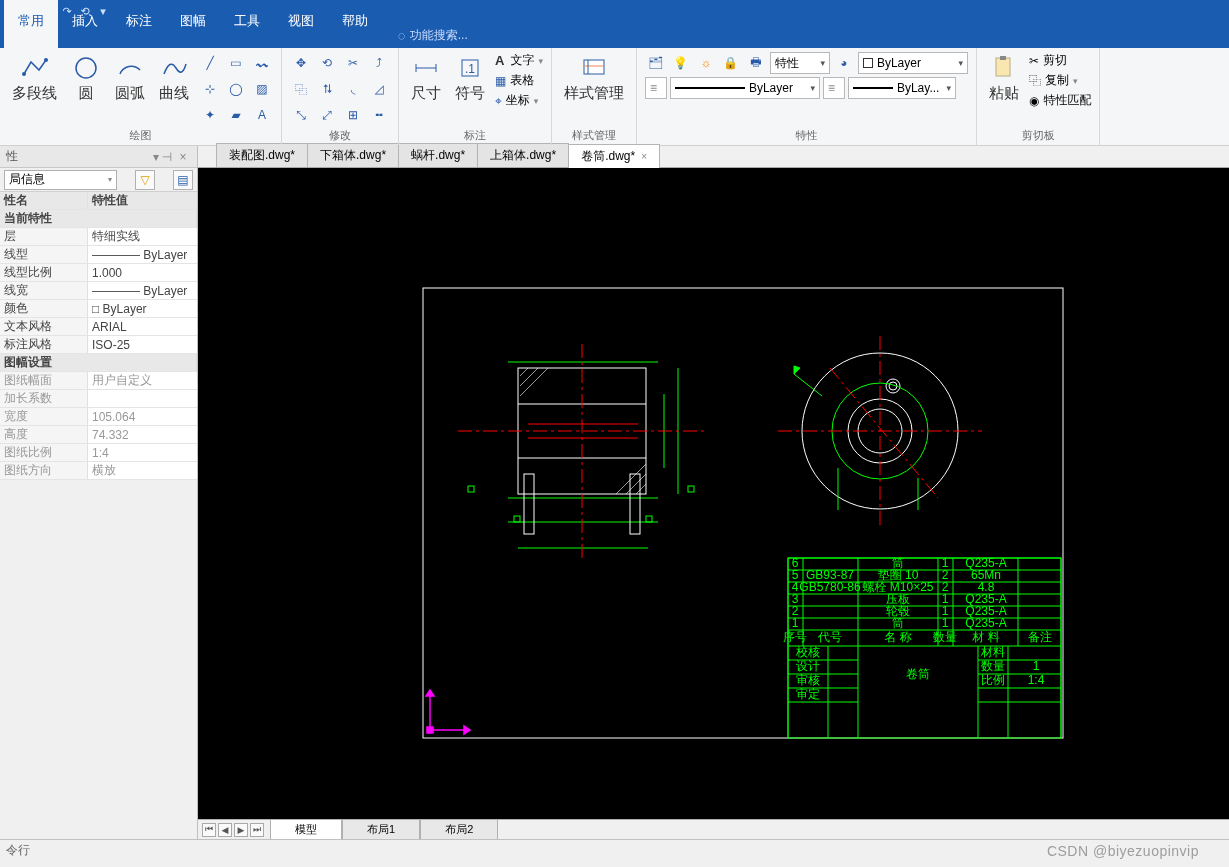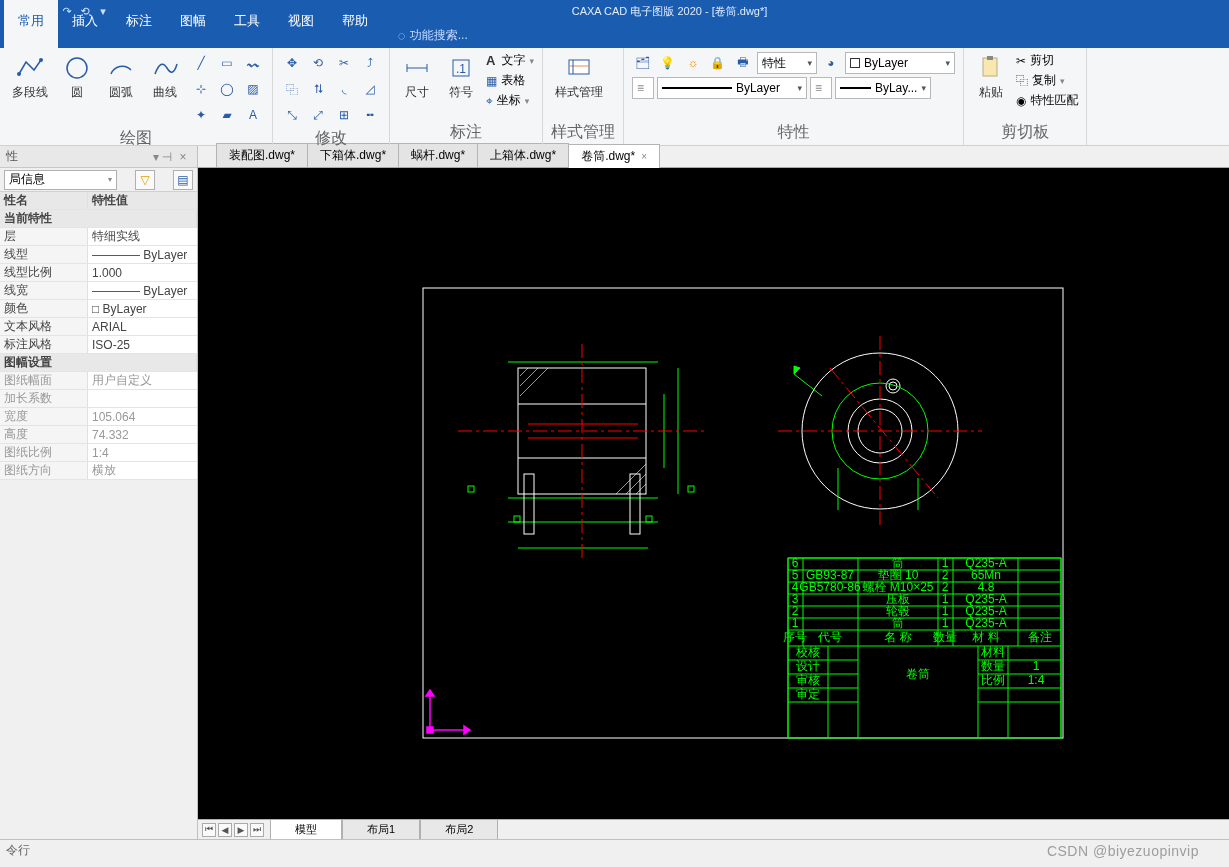--- a/index.html
+++ b/index.html
@@ -10,24 +10,24 @@
 .titlebar .title{flex:1;text-align:center;color:#e0ecff;font-size:11px}
 .menubar{height:26px;background:#1a5cb0;display:flex;align-items:flex-end;padding-left:4px}
 .menubar .tab{padding:18px 14px;color:#fff;font-size:13px;cursor:pointer}
 .menubar .tab.active{background:#f5f6f7;color:#1a5cb0;font-weight:500;border-radius:2px 2px 0 0}
 .menubar .search{margin-left:16px;color:#c9dcff;display:flex;align-items:center;gap:4px;padding-bottom:4px}
 .menubar .search .bulb{font-size:13px}
 .ribbon{height:98px;background:#f5f6f7;border-bottom:1px solid #d0d0d0;display:flex}
 .rgroup{border-right:1px solid #d8d8d8;padding:4px 8px 2px;display:flex;flex-direction:column;position:relative}
 .rgroup .row{display:flex;gap:4px;align-items:center}
 .rgroup .body{flex:1;display:flex;gap:6px;align-items:flex-start}
-.rgroup .glabel{text-align:center;font-size:16px;color:#666;padding-top:2px}
+.rgroup .glabel{text-align:center;font-size:11px;color:#666;padding-top:2px}
 .bigbtn{display:flex;flex-direction:column;align-items:center;gap:2px;padding:2px 4px;cursor:pointer;min-width:38px}
 .bigbtn .ico{width:28px;height:28px;display:flex;align-items:center;justify-content:center}
-.bigbtn .lbl{font-size:12px;color:#333;white-space:nowrap}
+.bigbtn .lbl{font-size:15px;color:#333;white-space:nowrap}
 .smallgrid{display:grid;grid-template-columns:repeat(3,22px);gap:4px}
 .smallgrid.c4{grid-template-columns:repeat(4,22px)}
 .smallbtn{width:22px;height:22px;display:flex;align-items:center;justify-content:center;cursor:pointer;color:#2a5ba8}
 .sel{height:22px;border:1px solid #b8b8b8;background:#fff;padding:0 4px;display:flex;align-items:center;gap:4px;font-size:11px;cursor:pointer}
 .sel .arr{margin-left:auto;color:#555;font-size:9px}
 .propcol{display:flex;flex-direction:column;gap:3px}
 .workarea{flex:1;display:flex;min-height:0}
 .proppanel{width:198px;background:#f0f0f0;border-right:1px solid #c0c0c0;display:flex;flex-direction:column}
 .proppanel .phead{height:22px;background:#e8e8e8;border-bottom:1px solid #c8c8c8;display:flex;align-items:center;padding:0 6px;color:#555}
 .proppanel .phead .spacer{flex:1}
@@ -63,21 +63,20 @@
 
 <div class="titlebar">
   <div class="qat">
     <span>◧</span>
     <span>💾</span>
     <span>↶</span>
     <span>↷</span>
     <span>⟲</span>
     <span>▾</span>
   </div>
-  <div class="title">CAXA CAD 电子图版 2020 - [卷筒.dwg*]</div>
 </div>
 
 <div class="menubar">
   <div class="tab active">常用</div>
   <div class="tab">插入</div>
   <div class="tab">标注</div>
   <div class="tab">图幅</div>
   <div class="tab">工具</div>
   <div class="tab">视图</div>
   <div class="tab">帮助</div>
@@ -241,21 +240,21 @@
             <span style="color:#888">≡</span>
           </div>
         <div class="sel" style="width:150px">
             <span class="linesw"></span>
             <span>ByLayer</span>
             <span class="arr">▾</span>
           </div>
         <div class="sel" style="width:22px">
             <span style="color:#888">≡</span>
           </div>
-        <div class="sel" style="width:96px">
+        <div class="sel" style="width:108px">
             <span class="linesw" style="width:40px"></span>
             <span>ByLay...</span>
             <span class="arr">▾</span>
           </div>
       </div>
     </div>
     <div class="glabel">特性</div>
   </div>
 
   <div class="rgroup">

